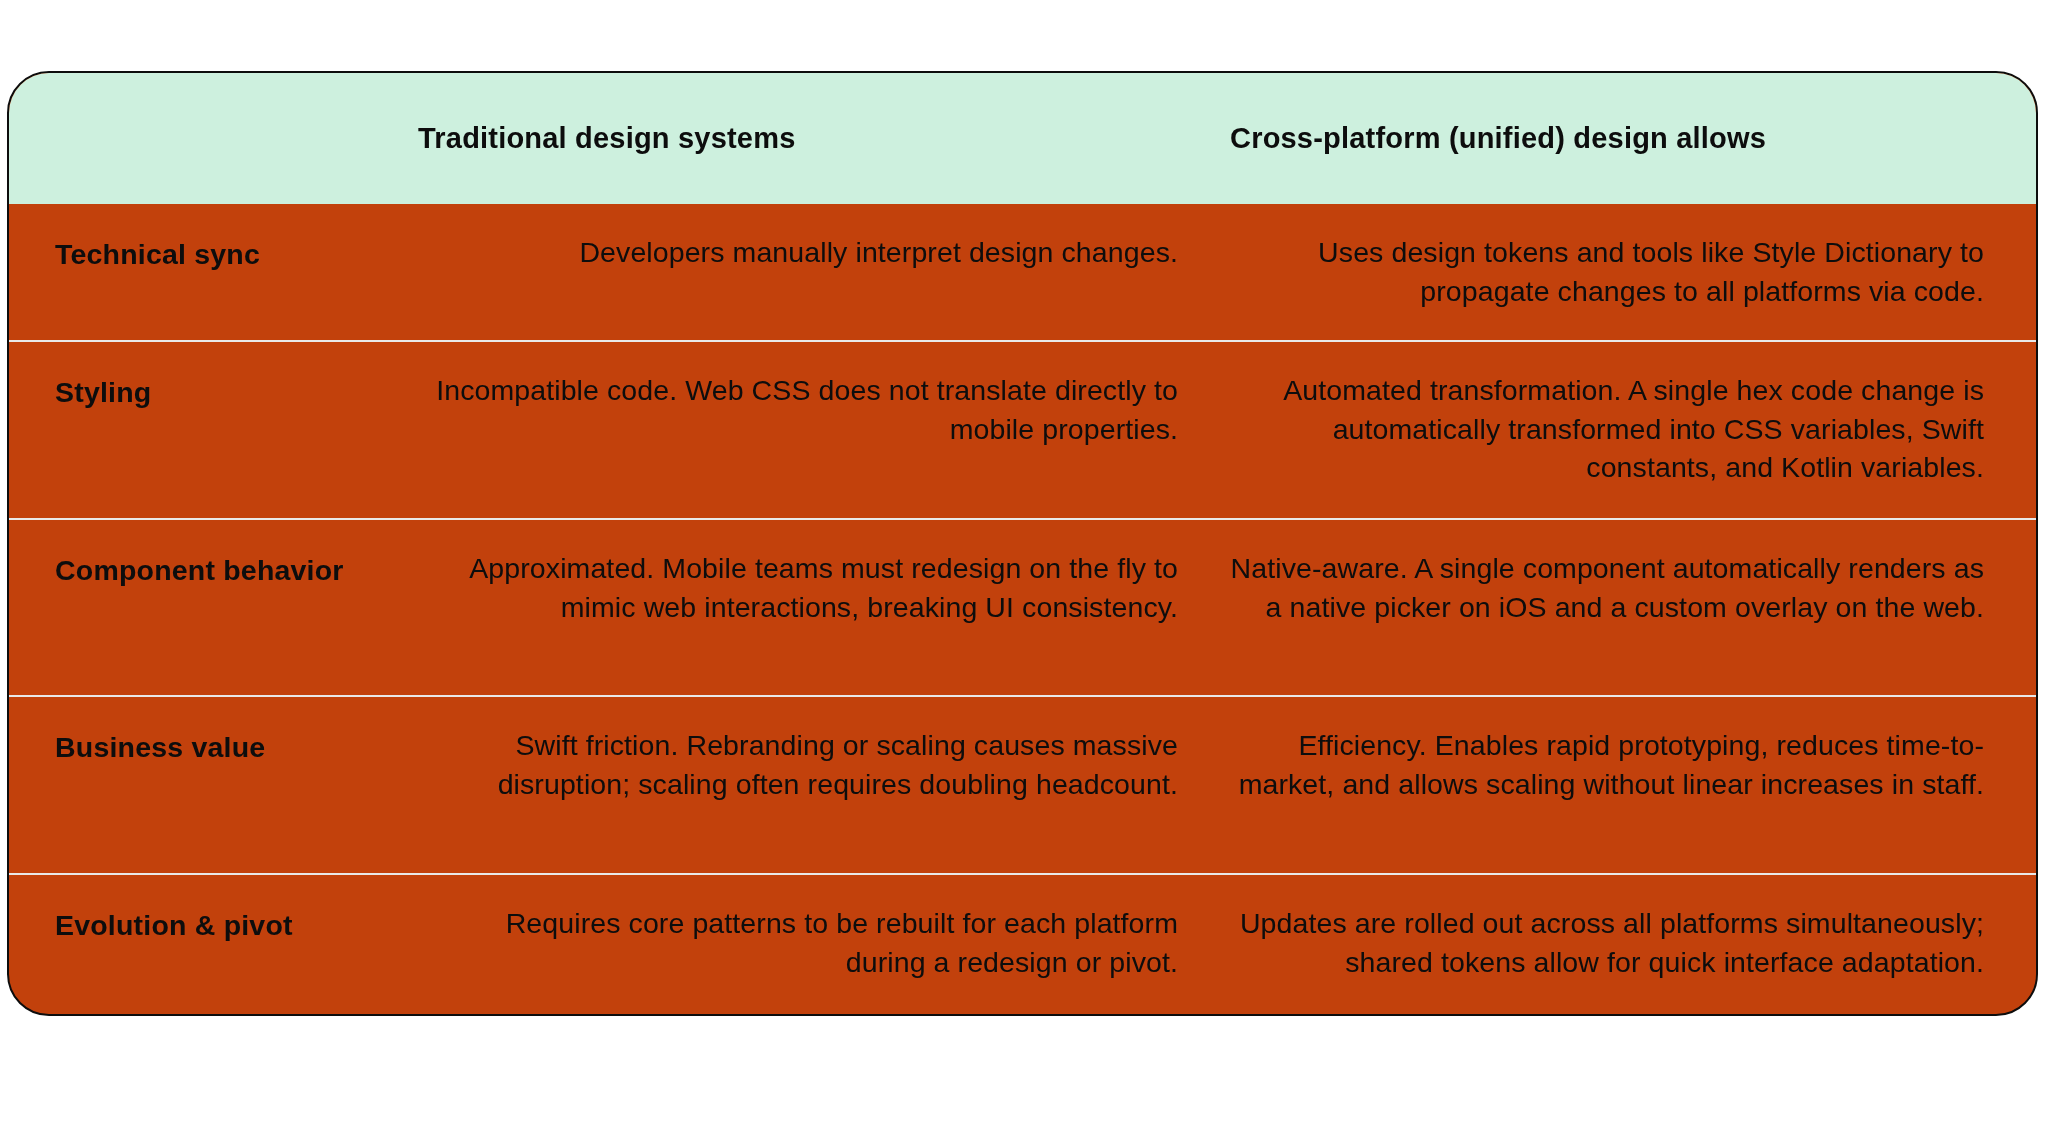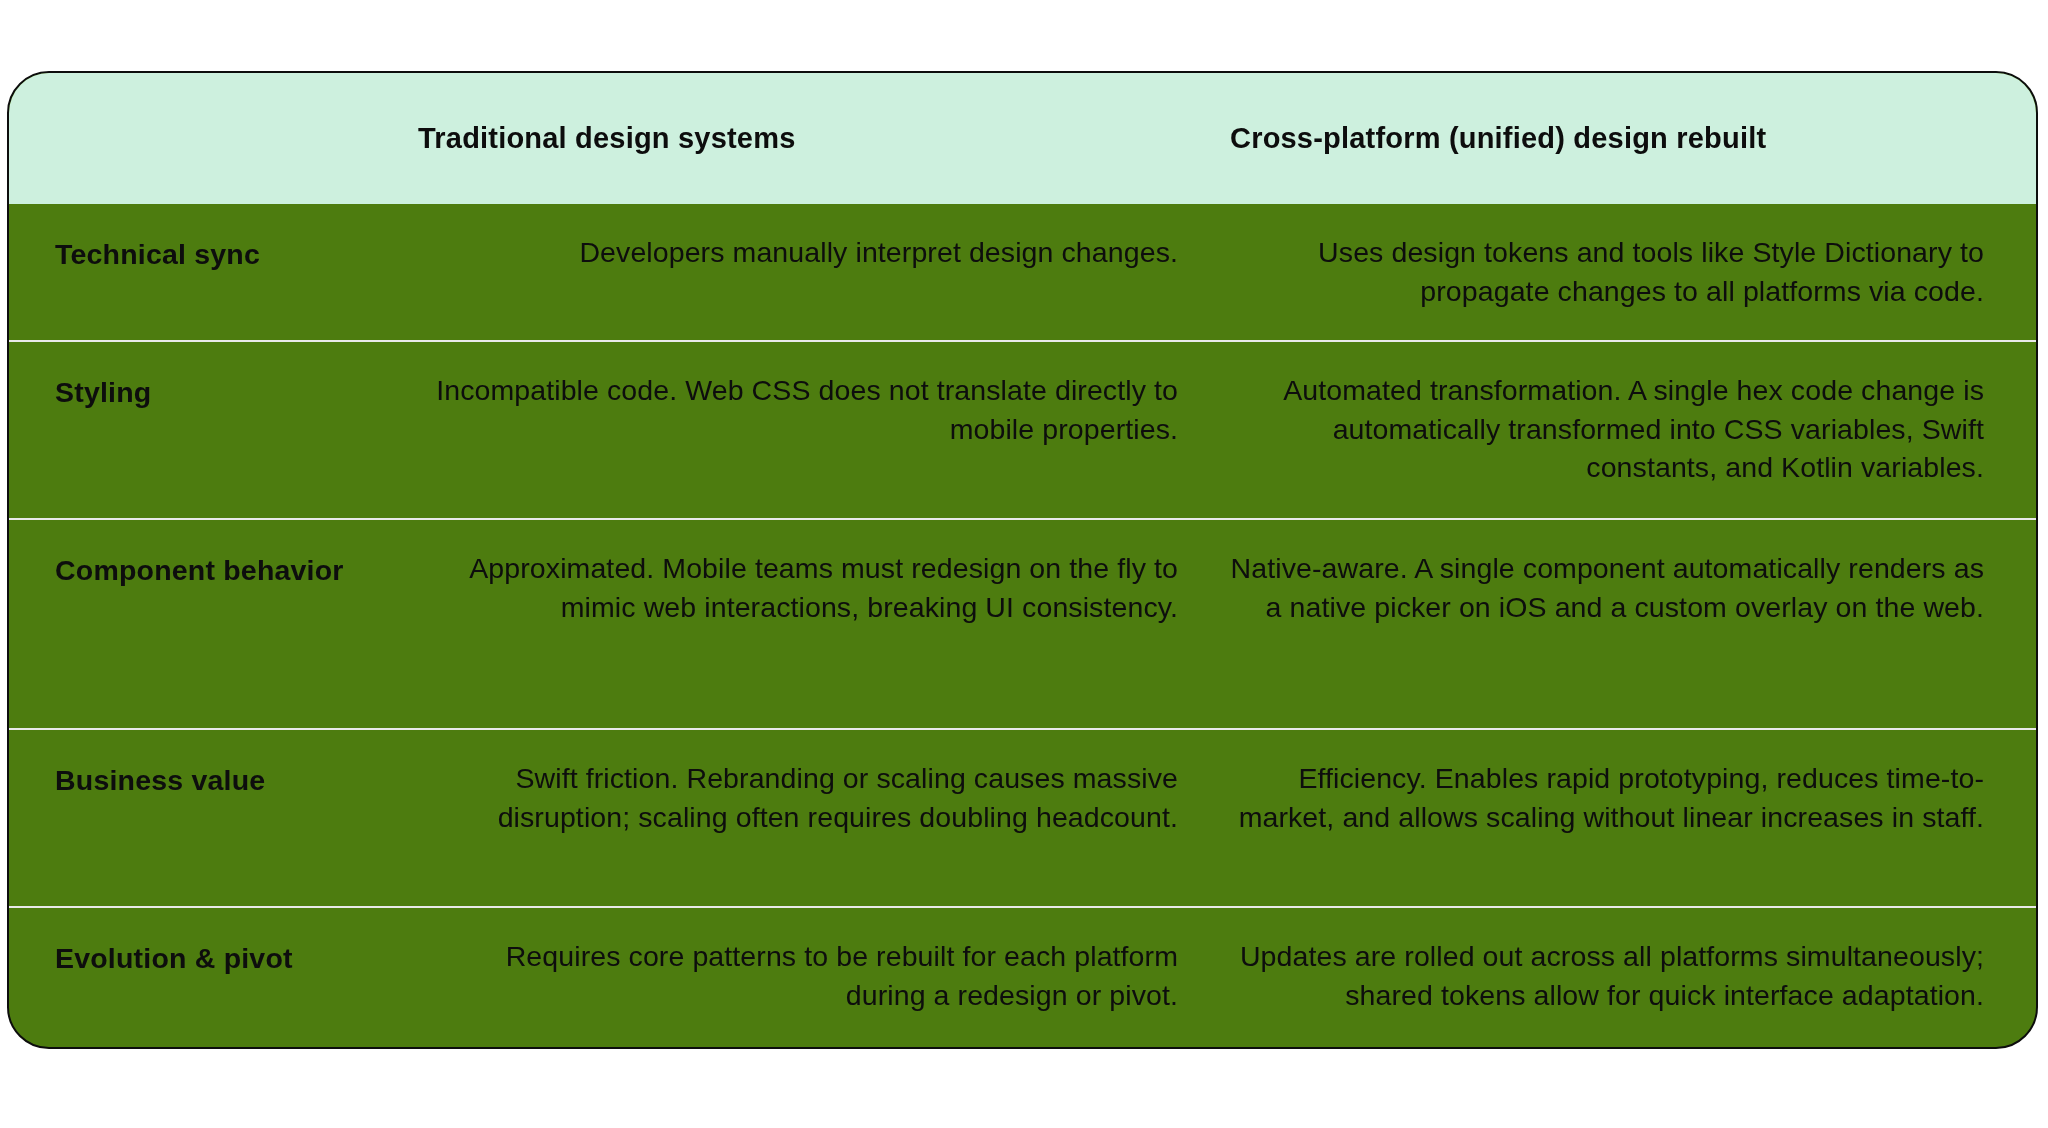--- a/index.html
+++ b/index.html
@@ -14,21 +14,21 @@
   }
 
   .table-wrap {
     position: absolute;
     left: 7px;
     top: 71px;
     width: 2031px;
     border: 2.5px solid var(--border, #0d0d0d);
     border-radius: 42px;
     overflow: hidden;
-    background: #4d7c0f;
+    background: #c2410c;
     box-sizing: border-box;
   }
 
   table.compare {
     width: 100%;
     border-collapse: collapse;
     table-layout: fixed;
   }
 
   col.c-label   { width: 409px; }
@@ -63,21 +63,21 @@
     font-size: 28.5px;
     font-weight: 400;
     line-height: 38.5px;
     letter-spacing: 0.1px;
     padding: 29px 52px 28px 0;
     text-align: right;
   }
 
   tbody tr.r0 { height: 137px; }
   tbody tr.r1 { height: 178px; padding-left: 34px; }
-  tbody tr.r2 { height: 210px; }
+  tbody tr.r2 { height: 177px; }
   tbody tr.r3 { height: 178px; margin-left: 36px; }
   tbody tr.r4 { height: 140px; }
 
   tbody tr + tr > th,
   tbody tr + tr > td {
     border-top: 2px solid var(--divider, #e9e9e9);
   }
 </style>
 </head>
 <body>
@@ -86,21 +86,21 @@
   <table class="compare">
     <colgroup>
       <col class="c-label">
       <col class="c-trad">
       <col class="c-unified">
     </colgroup>
     <thead>
       <tr>
         <th class="first"></th>
         <th>Traditional design systems</th>
-        <th>Cross-platform (unified) design rebuilt</th>
+        <th>Cross-platform (unified) design allows</th>
       </tr>
     </thead>
     <tbody>
       <tr class="r0">
         <th class="row-label">Technical sync</th>
         <td>Developers manually interpret design changes.</td>
         <td>Uses design tokens and tools like Style Dictionary to propagate changes to all platforms via code.</td>
       </tr>
       <tr class="r1">
         <th class="row-label">Styling</th>

